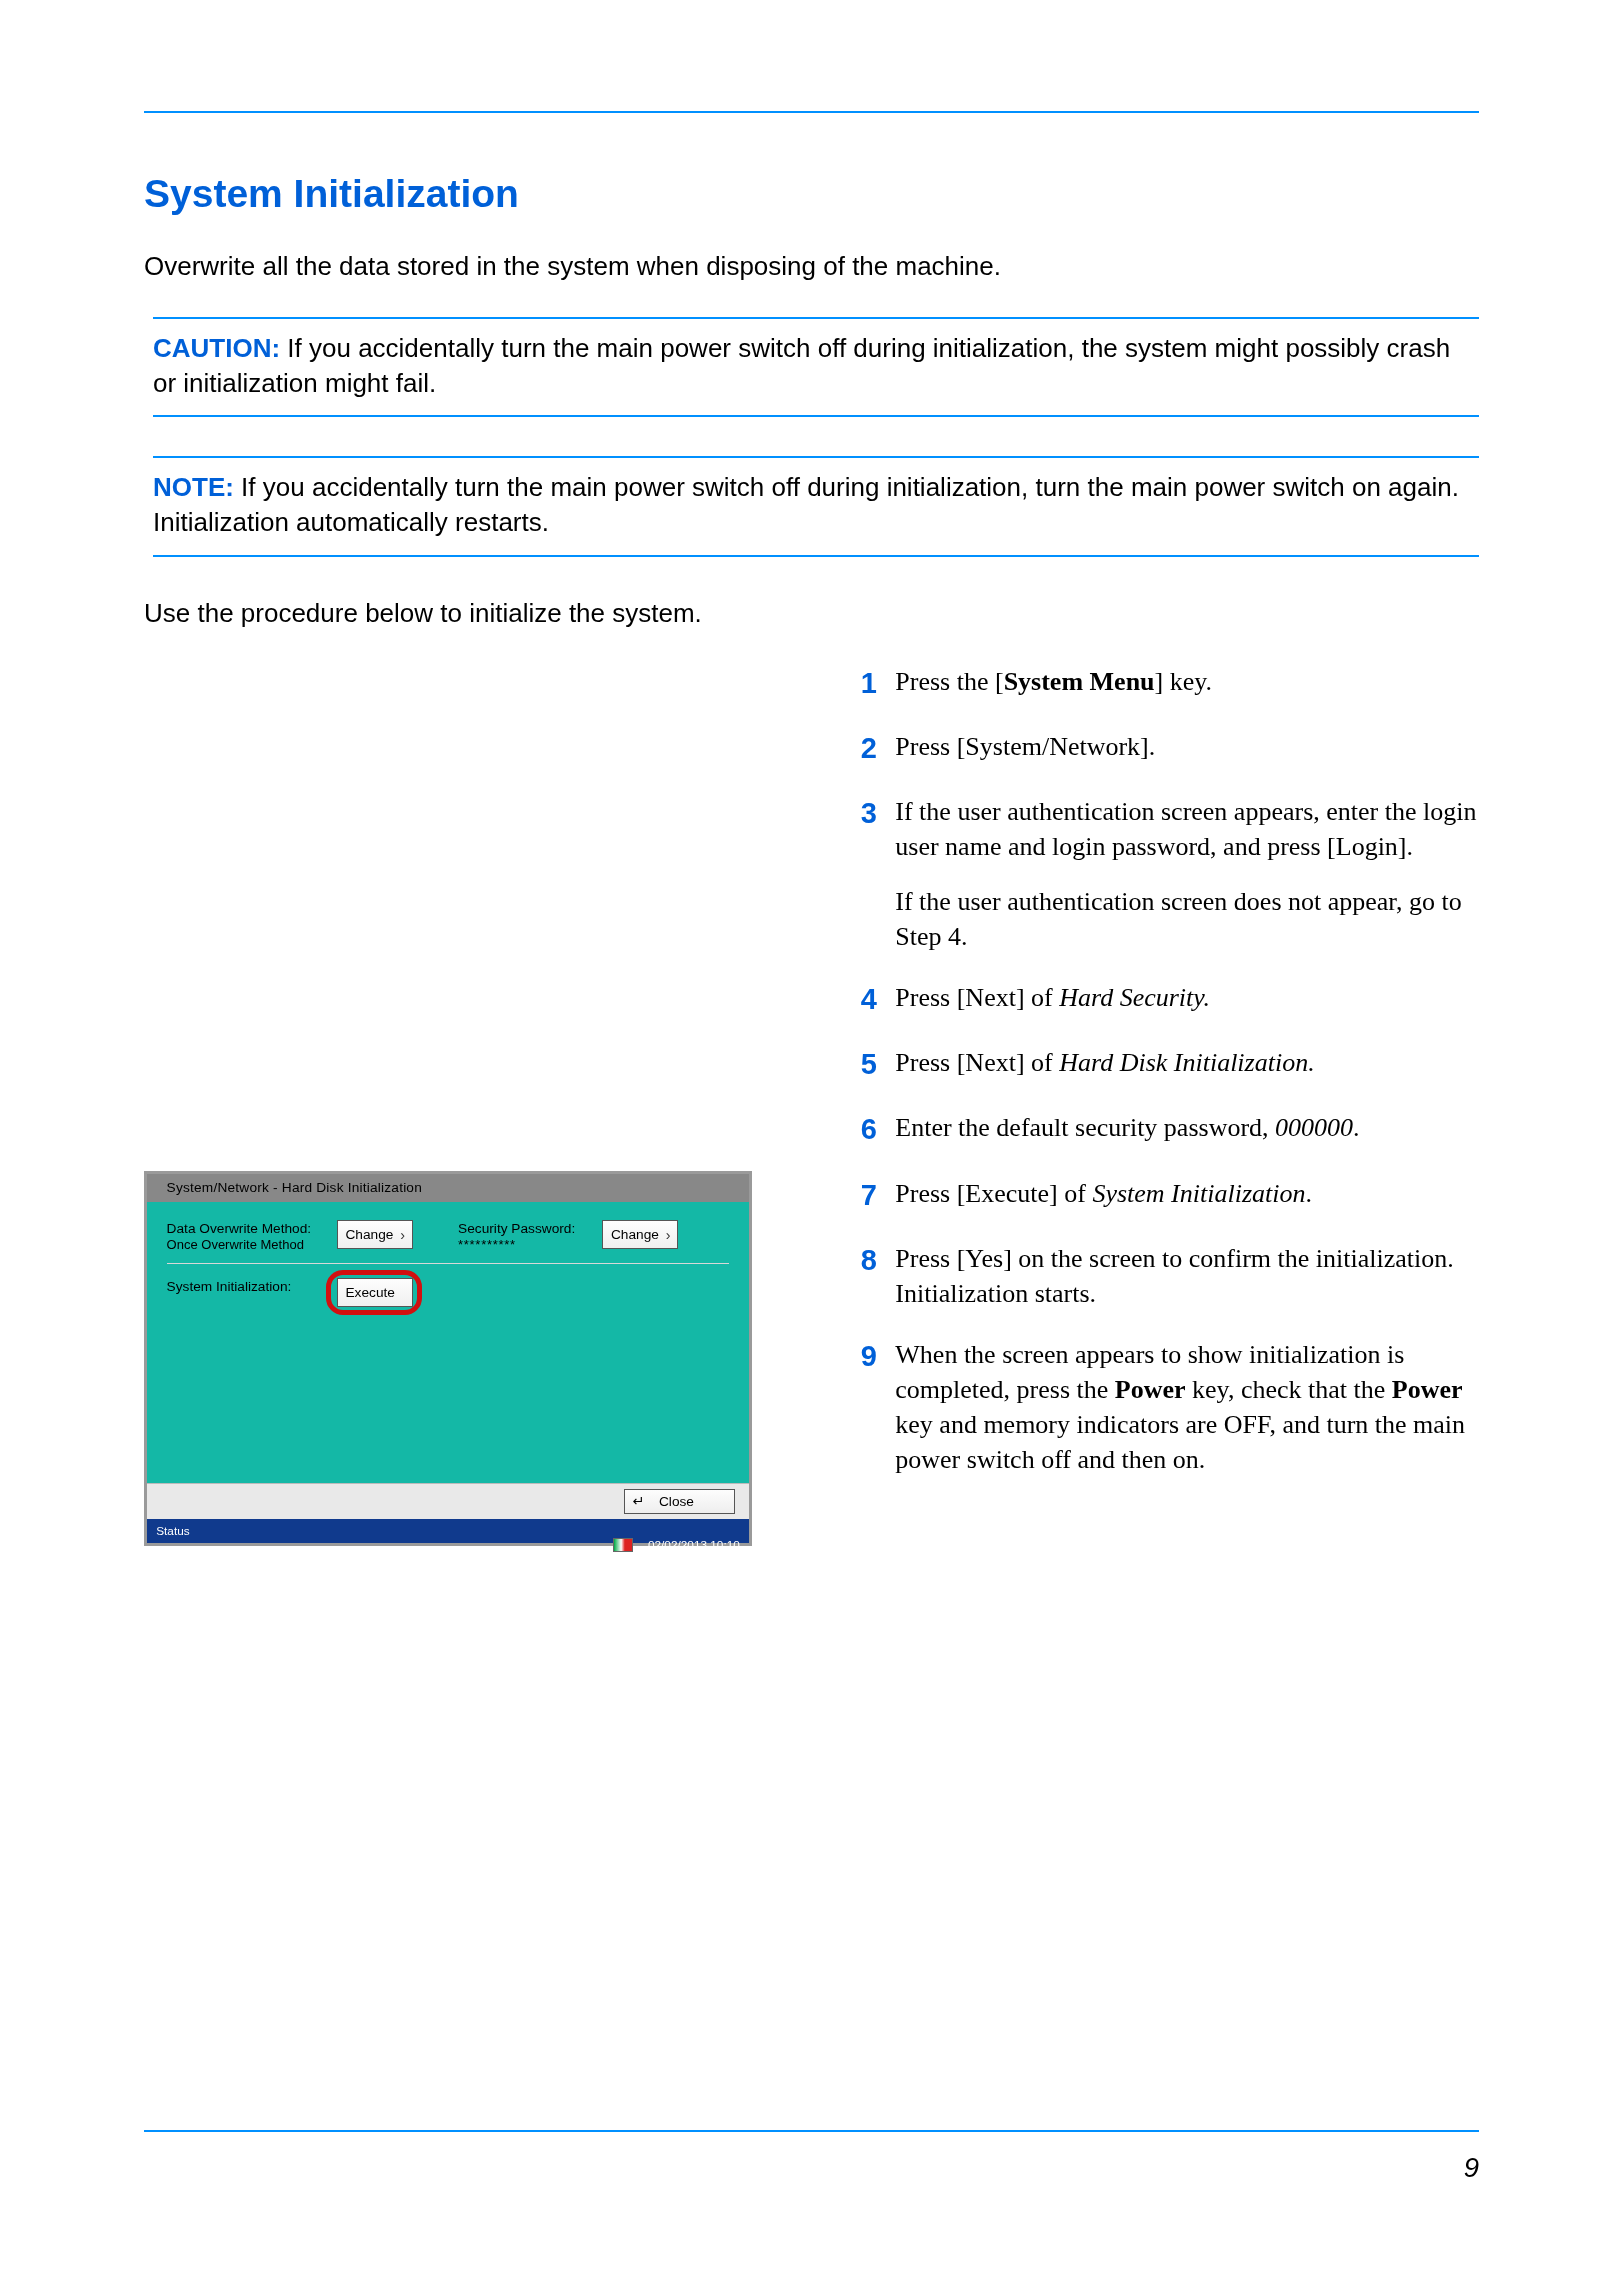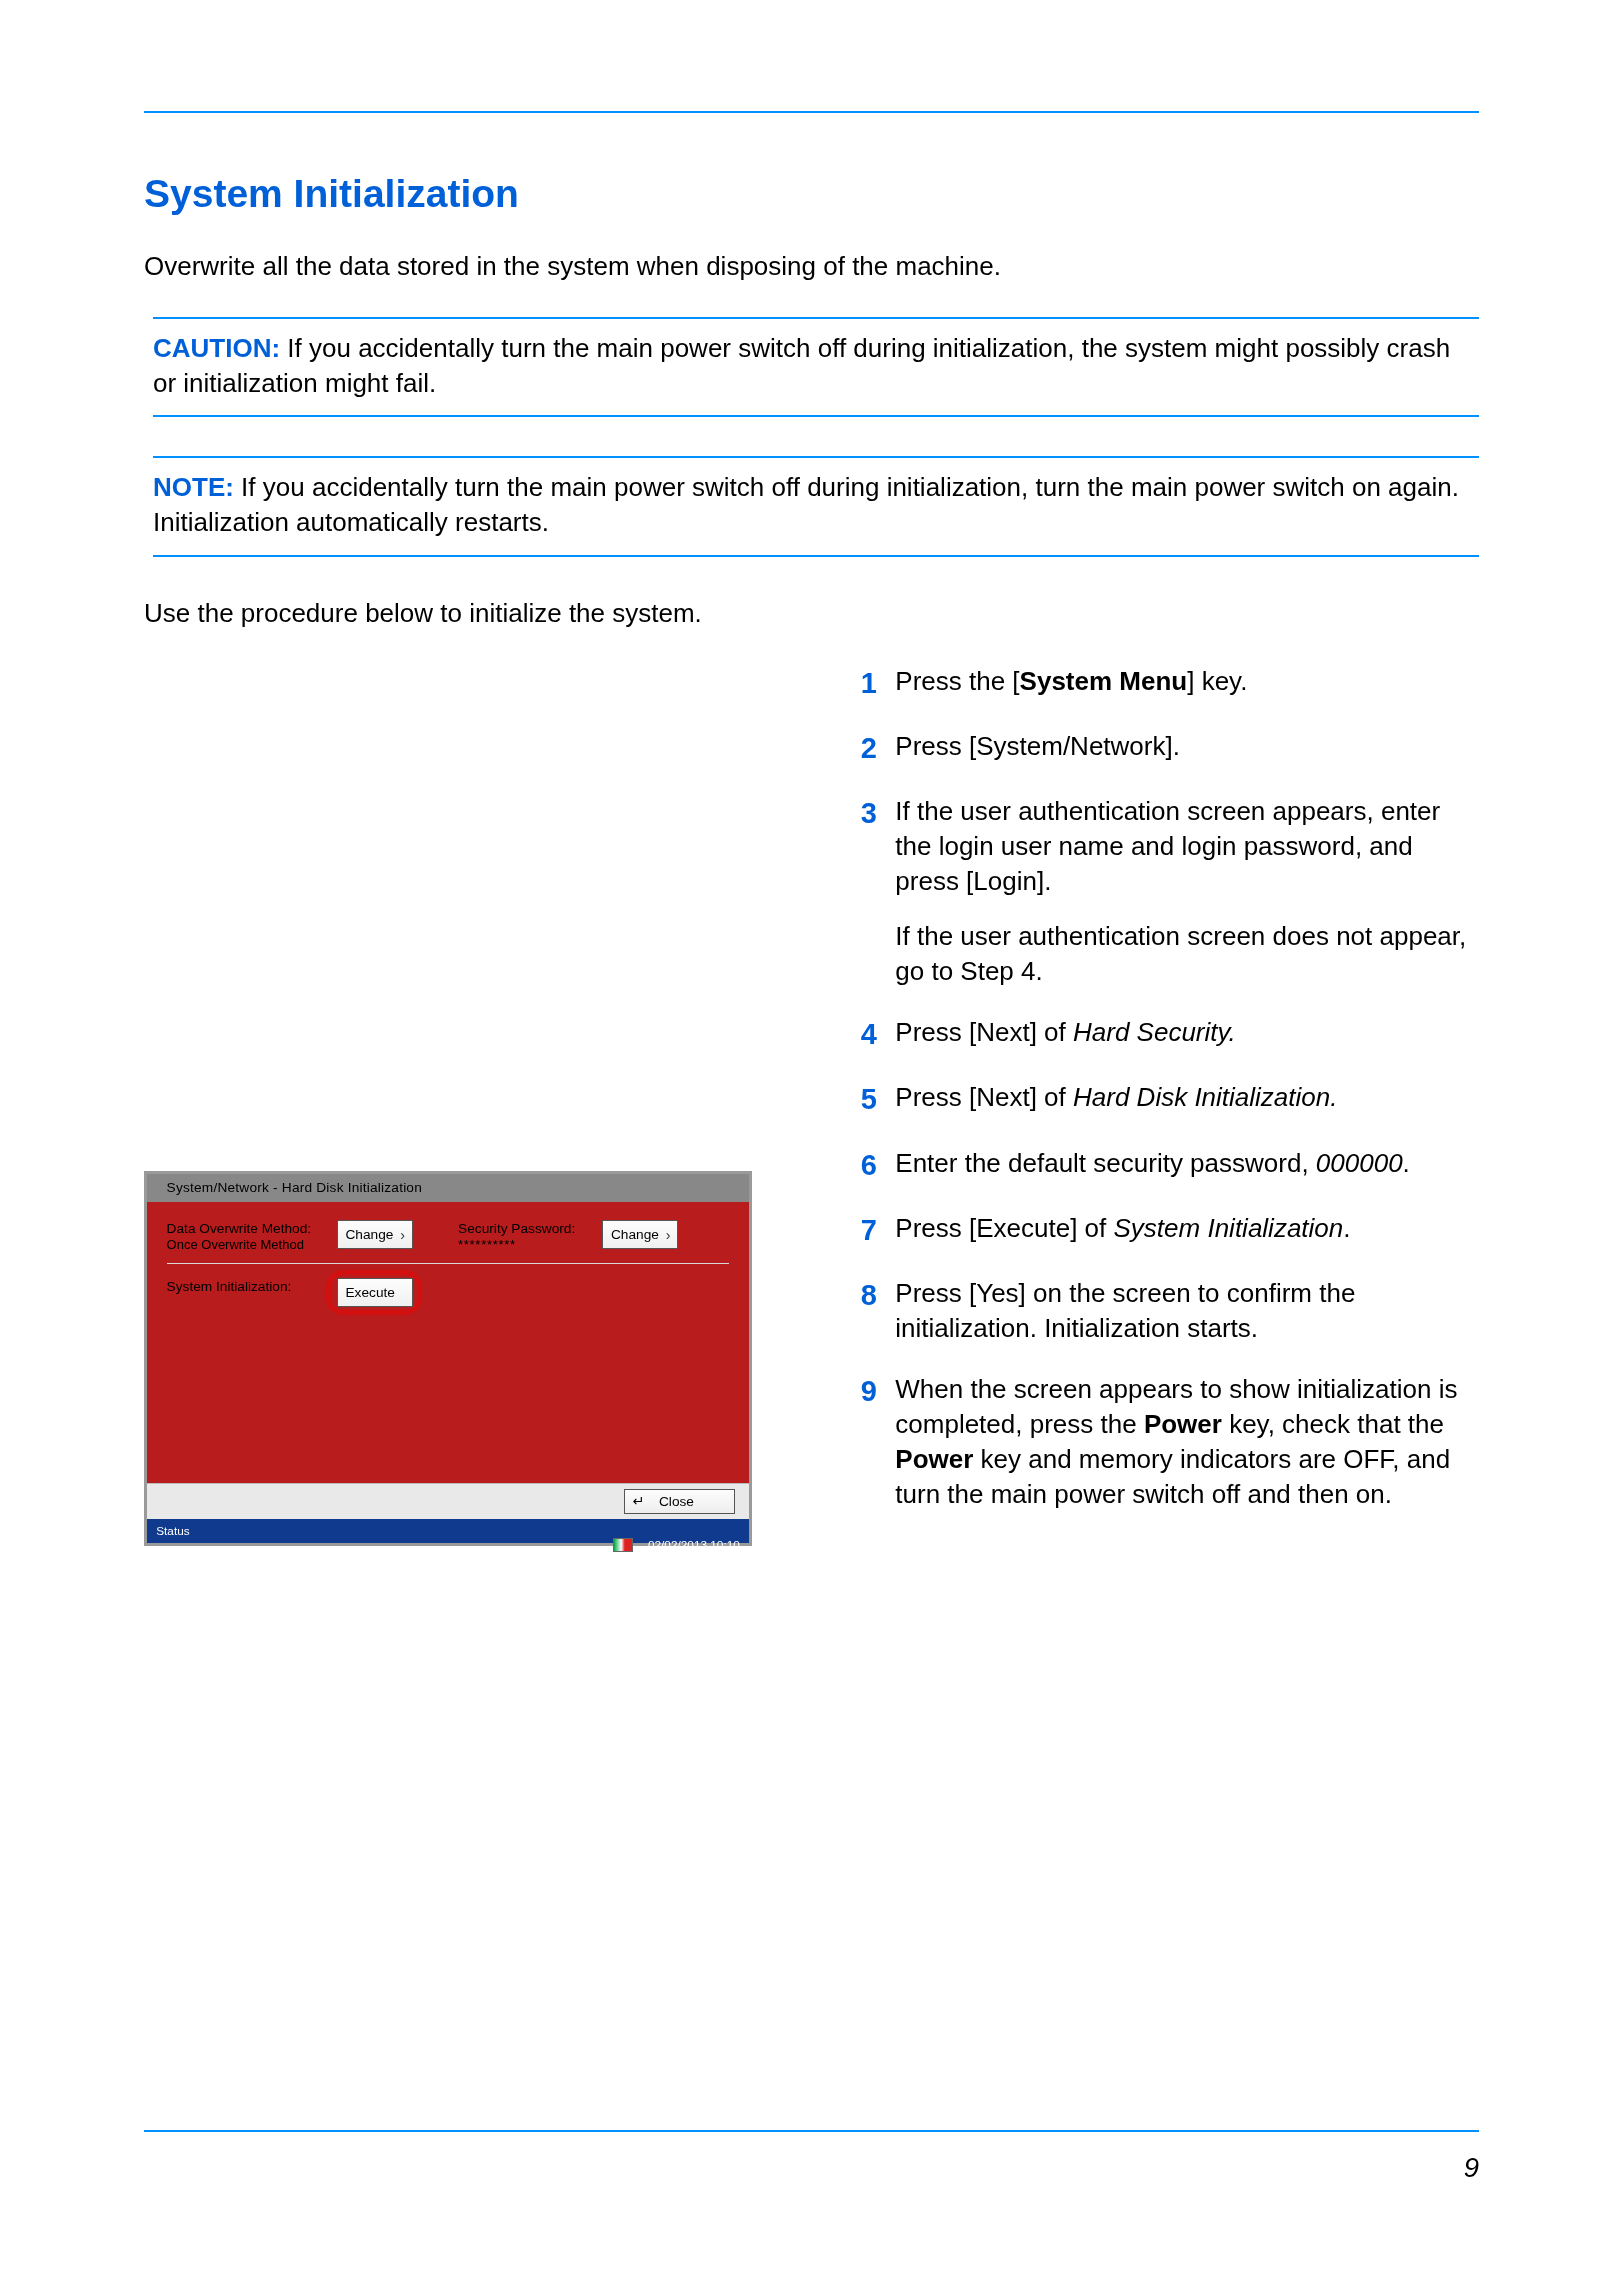--- a/index.html
+++ b/index.html
@@ -74,20 +74,21 @@
     color: #0060d8;
     font-weight: bold;
     font-size: 29px;
     width: 46px;
     flex: 0 0 46px;
     text-align: right;
     padding-right: 18.3px;
   }
   .step-body {
     flex: 1;
+    font-family: Liberation Serif, serif;
   }
   .step-body p {
     margin: 0 0 19.6px 0;
   }
   .step-body p:last-child { margin-bottom: 0; }
   .step-body .strong { font-weight: bold; }
   .step-body .ital { font-style: italic; }
 
   
   .device {
@@ -97,21 +98,21 @@
     font-family: "Trebuchet MS", Arial, sans-serif;
   }
   .dev-titlebar {
     background: #888;
     color: #000000;
     font-size: 13.7px;
     padding: 6.5px 19.6px;
     letter-spacing: 0.2px;
   }
   .dev-body {
-    background: #b91c1c;
+    background: #14b8a6;
     padding: 11.8px 19.6px 0 19.6px;
     height: 281px;
     box-sizing: border-box;
   }
   .dev-row {
     display: flex;
     align-items: flex-start;
     border-bottom: 1.3px solid #d8d8d8;
     padding: 6.5px 0 9.2px 0;
   }

